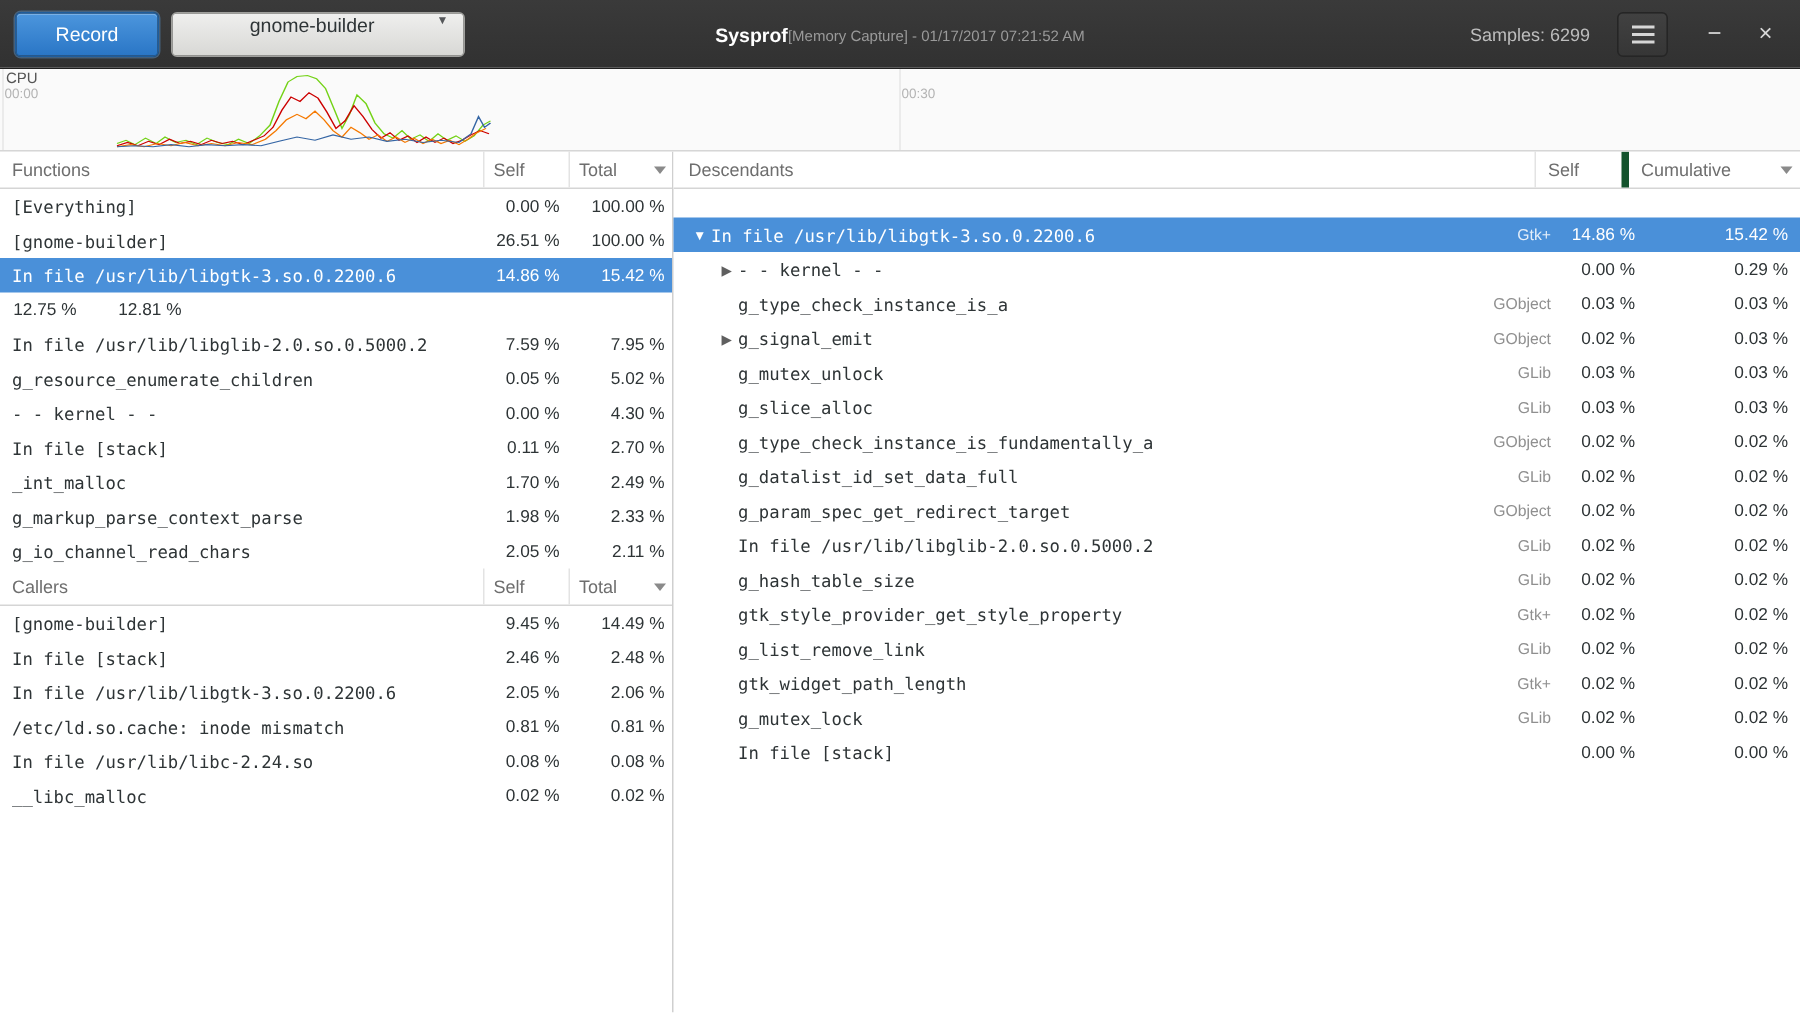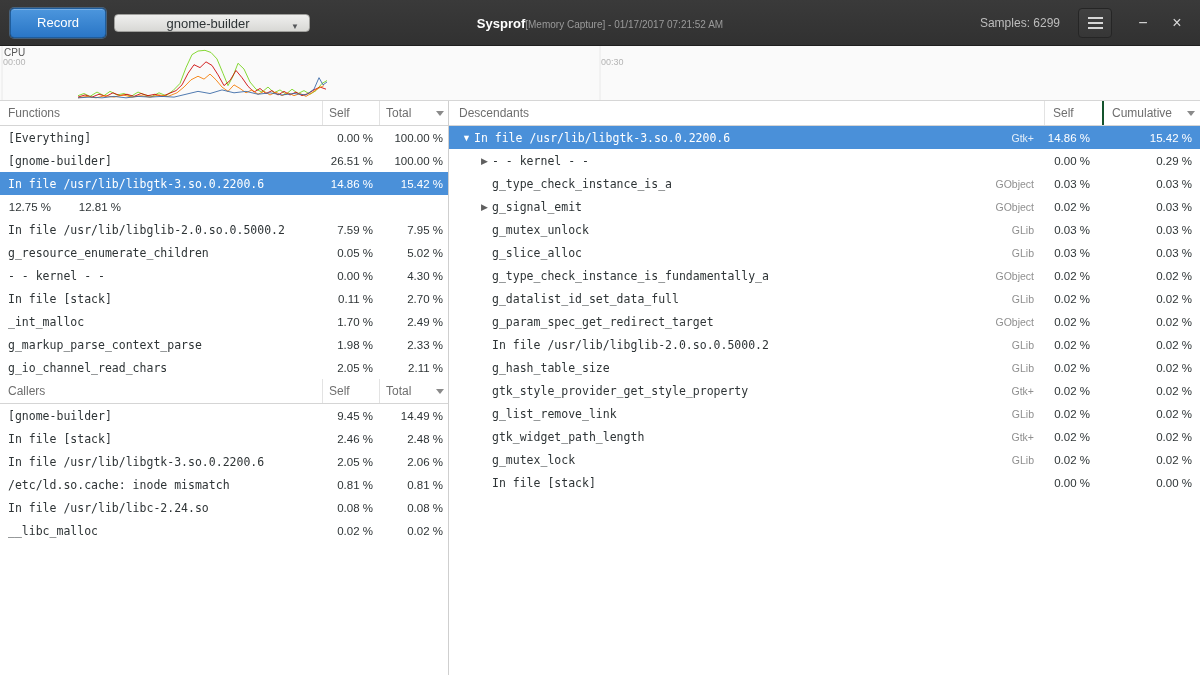--- a/index.html
+++ b/index.html
@@ -6,22 +6,22 @@
   html,body { width:1200px; height:675px; }
   body { font-family:"Liberation Sans", sans-serif; background:#fff; overflow:hidden; }
   .window { width:1200px; height:675px; display:flex; flex-direction:column; background:#fff; }
 
   
   .headerbar { position:relative; flex:none; height:46px; display:flex; align-items:center; gap:8px;
     padding:0 10px; background:linear-gradient(#3a3a3a,#313131); border-bottom:1px solid #1f1f1f; }
   .headerbar > * { position:relative; z-index:1; }
   .record-btn { width:96px; height:30px; border-radius:4px; border:1px solid #1f5d9c; color:#fff;
     font-size:13px; background:linear-gradient(#4c96dd,#2a76c6); box-shadow:inset 0 1px rgba(255,255,255,.25), 0 0 0 1px rgba(90,150,210,.45); cursor:pointer; }
-  .process-combo { width:196px; height:18px; border-radius:4px; border:1px solid #9f9f9c; color:#2e3436;
-    font-size:13px; background:linear-gradient(#efefee,#d8d8d5); display:flex; align-items:flex-end; padding:0 10px; cursor:pointer; }
+  .process-combo { width:196px; height:30px; border-radius:4px; border:1px solid #9f9f9c; color:#2e3436;
+    font-size:13px; background:linear-gradient(#efefee,#d8d8d5); display:flex; align-items:flex-start; padding:0 10px; cursor:pointer; }
   .process-combo .combo-label { flex:1; text-align:center; }
   .combo-arrow { font-size:8px; color:#55575a; }
   .title-box { position:absolute; left:0; right:0; top:0; height:46px; z-index:0; display:flex;
     align-items:center; justify-content:center; pointer-events:none; }
   .title { color:#fff; font-weight:bold; font-size:13px; }
   .subtitle { color:#9a9a9a; font-size:10px; margin-top:2px; }
   .samples { margin-left:auto; color:#bdbdbd; font-size:12px; margin-right:10px; }
   .menu-btn { width:34px; height:30px; border-radius:4px; border:1px solid #252525;
     background:linear-gradient(#414141,#363636); display:flex; align-items:center; justify-content:center; cursor:pointer; }
   .hamburger { display:block; width:15px; height:2px; background:#d6d6d6;
@@ -32,31 +32,31 @@
 
   
   .cpu-area { flex:none; position:relative; height:55px; background:#fafafa; border-bottom:1px solid #d6d6d6; }
   #cpu-svg { position:absolute; inset:0; width:100%; height:100%; }
   .cpu-label { position:absolute; top:1px; left:4px; font-size:10px; color:#555; }
   .time-label { position:absolute; top:11px; font-size:9px; color:#b4b4b4;text-align:right; }
 
   
   .main { flex:1; min-height:0; display:flex; background:#fff; }
   .pane-left { width:448px; flex:none; display:flex; flex-direction:column; }
-  .pane-right { flex:1; border-left:1px solid #cfcfcf; display:flex; flex-direction:column; }
+  .pane-right { flex:1; border-left:1px solid #cfcfcf; display:flex; flex-direction:column;gap:19px; }
 
   .thead { flex:none; height:25px; display:flex; align-items:stretch; background:#fff;
     border-bottom:1px solid #d5d5d5; color:#6e6e6e; font-size:12px; }
   .thead > span { display:flex; align-items:center; cursor:pointer; }
   .h-name { flex:1; padding-left:8px; }
   .h-self { width:57px; flex:none; padding-left:6px; border-left:1px solid #e3e3e3; }
   .h-total { width:69px; flex:none; padding-left:6px; padding-right:4px; border-left:1px solid #e3e3e3; justify-content:space-between; }
   .h-dname { flex:1; padding-left:10px; }
   .h-dself { width:58px; flex:none; padding-left:8px; border-left:1px solid #e3e3e3; }
-  .h-dcum { width:98px; flex:none; padding-left:8px; padding-right:5px; border-left:2px solid #14532d; justify-content:space-between; }
+  .h-dcum { width:119px; flex:none; padding-left:8px; padding-right:5px; border-left:5px solid #14532d; justify-content:space-between; }
   .sort-arrow { width:0; height:0; border-left:4px solid transparent; border-right:4px solid transparent; border-top:5px solid #8a8a8a; }
 
   .row, .drow { height:23px; flex:none; display:flex; align-items:center; font-size:11.5px; color:#2e3436; cursor:default; }
   .row .name { flex:1; font-family:"DejaVu Sans Mono", monospace; padding-left:8px; white-space:nowrap; overflow:hidden; }
   .pct { text-align:right; flex:none; }
   .row .self { width:57px; padding-right:6px; }
   .row .total { width:69px; padding-right:5px; }
   .row.selected, .drow.selected { background:#4a90d9; color:#fff; }
 
   .drow .dname { flex:1; display:flex; align-items:center; white-space:nowrap; overflow:hidden; }

